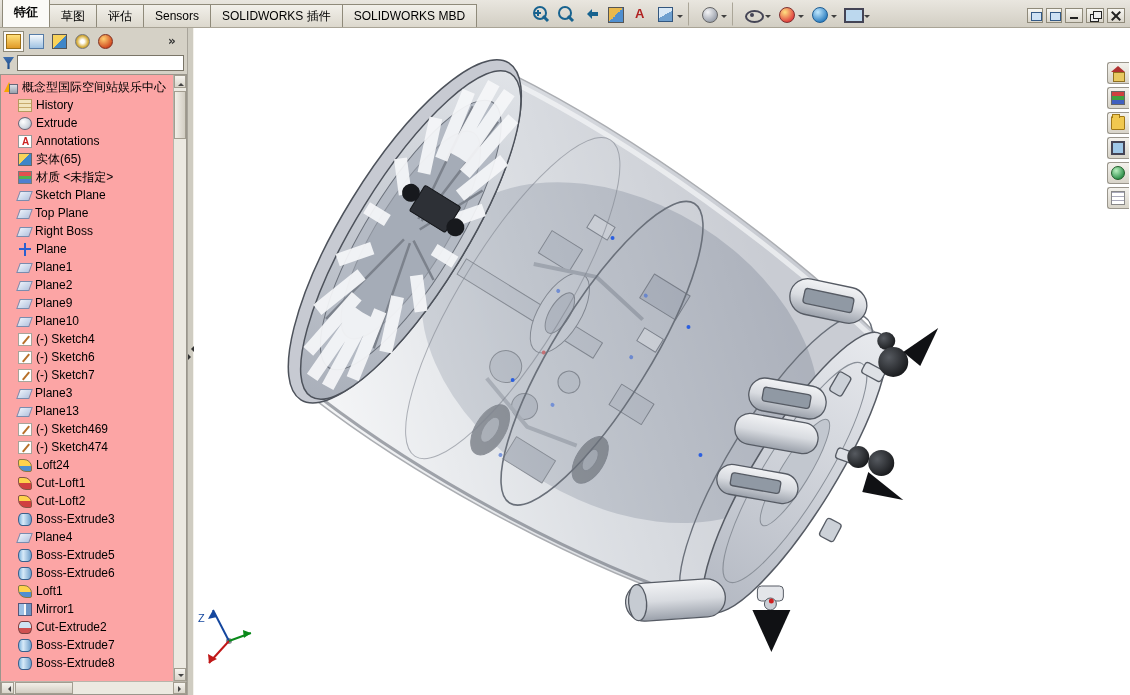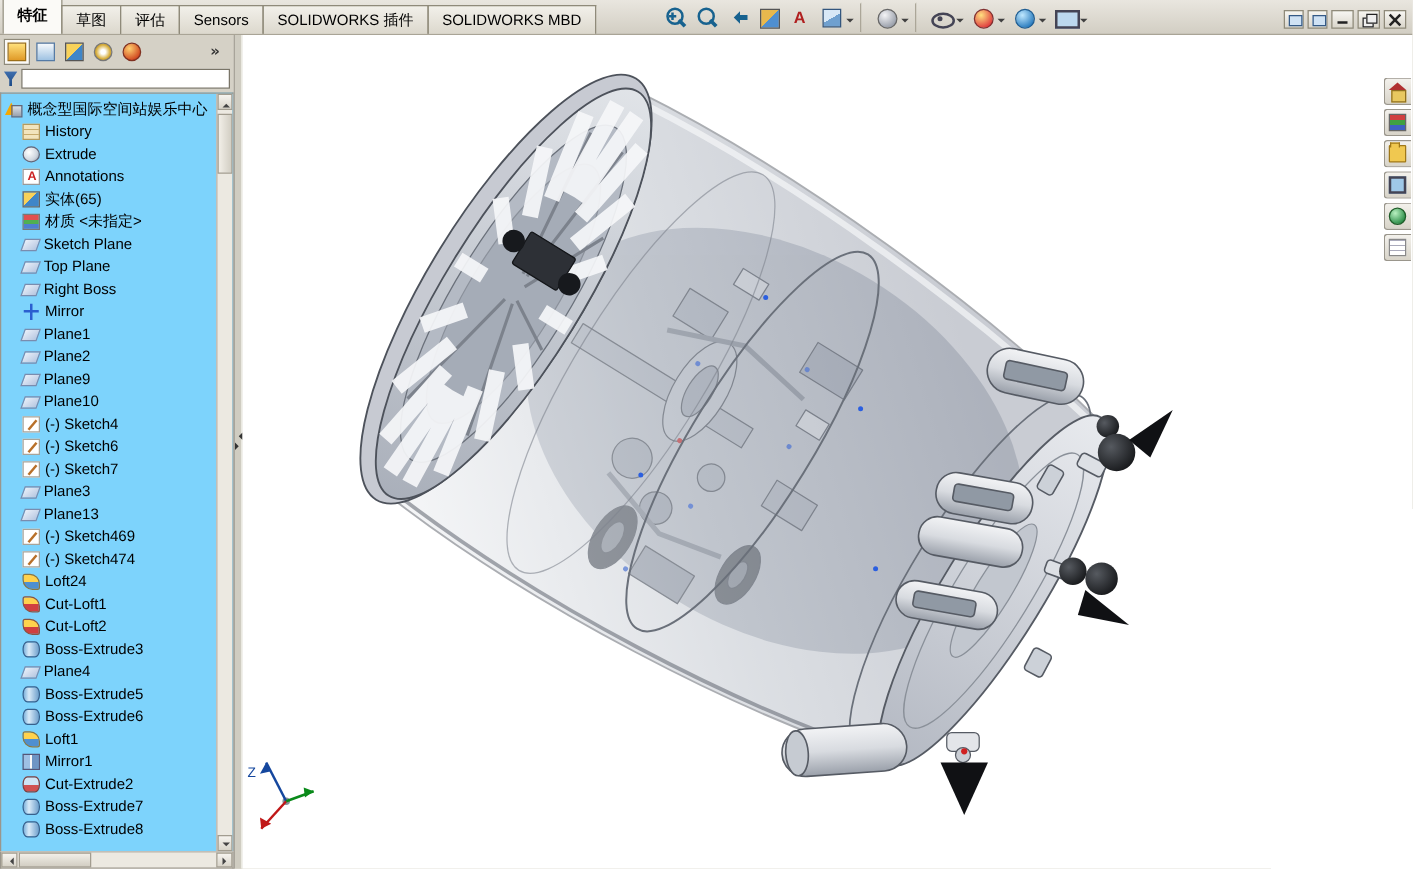--- a/index.html
+++ b/index.html
@@ -78,21 +78,21 @@
   .glyph[data-icon="dimxpertmanager"]{background:radial-gradient(circle at 50% 50%,#fff 20%,#d8b040 60%,#9c6f18);border:1px solid #777;border-radius:50%}
   .glyph[data-icon="displaymanager"]{background:radial-gradient(circle at 35% 30%,#ffcf70,#d04820 75%);border:1px solid #803020;border-radius:50%}
   .overflow-btn{margin-left:auto;width:18px;height:18px;border:1px solid transparent;background:transparent;
      font:bold 12px/16px "DejaVu Sans",sans-serif;color:#333}
 
   .filter-row{height:20px;display:flex;align-items:center;gap:3px;padding:0 3px 2px 3px;flex:none}
   .funnel{width:11px;height:12px;flex:none;background:linear-gradient(#3f6fae,#1d4a86);
      clip-path:polygon(0 0,100% 0,60% 55%,60% 100%,40% 100%,40% 55%)}
   .filter-input{flex:1;height:16px;border:1px solid #7a7568;background:#fff;font:11px "Liberation Sans",sans-serif;padding:0 3px}
 
-  .tree{flex:1;background:#7dd3fc;border:1px solid #9a968c;border-bottom:none;position:relative;
+  .tree{flex:1;background:#fca5a5;border:1px solid #9a968c;border-bottom:none;position:relative;
         overflow:hidden;padding:3px 16px 2px 3px;min-height:0}
   .trow{height:18px;display:flex;align-items:center;gap:4px;white-space:nowrap;cursor:default}
   .trow[data-indent="1"]{padding-left:14px}
   .tlabel{font-size:12px}
 
   .ticon{width:14px;height:13px;flex:none;position:relative;display:inline-block}
   .ticon[data-icon="part-warning"]::before{content:"";position:absolute;left:0;top:1px;
      border-left:5px solid transparent;border-right:5px solid transparent;border-bottom:10px solid #f5a800}
   .ticon[data-icon="part-warning"]::after{content:"";position:absolute;right:0;bottom:0;width:7px;height:8px;
      background:linear-gradient(#dde1e7,#98a0ac);border:1px solid #667}
@@ -345,21 +345,21 @@
               <span class="tlabel">Top Plane</span>
             </div>
 
             <div class="trow" data-indent="1">
               <span class="ticon" data-icon="plane"></span>
               <span class="tlabel">Right Boss</span>
             </div>
 
             <div class="trow" data-indent="1">
               <span class="ticon" data-icon="origin"></span>
-              <span class="tlabel">Mirror</span>
+              <span class="tlabel">Plane</span>
             </div>
 
             <div class="trow" data-indent="1">
               <span class="ticon" data-icon="plane"></span>
               <span class="tlabel">Plane1</span>
             </div>
 
             <div class="trow" data-indent="1">
               <span class="ticon" data-icon="plane"></span>
               <span class="tlabel">Plane2</span>

